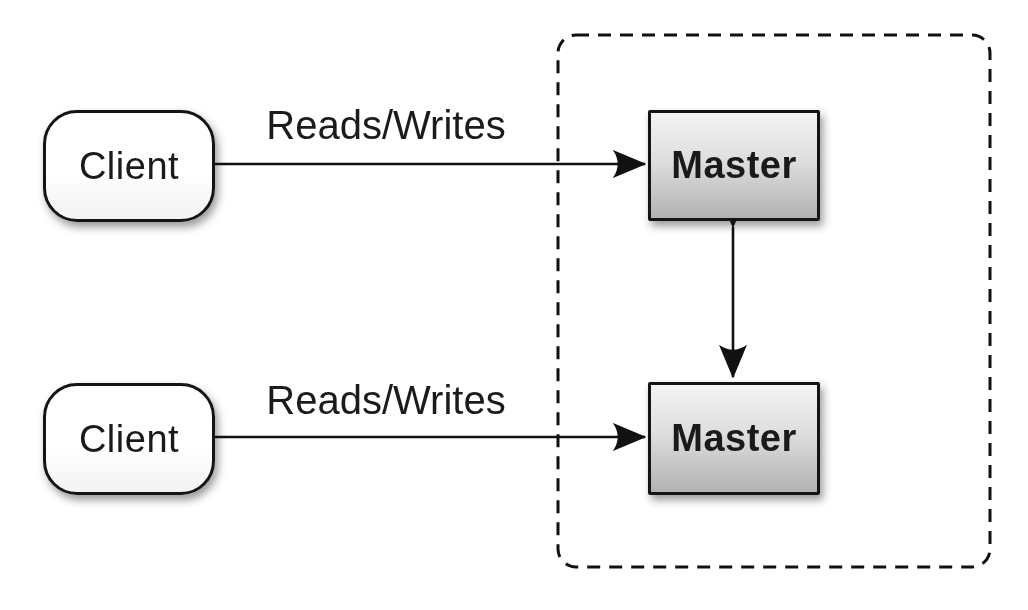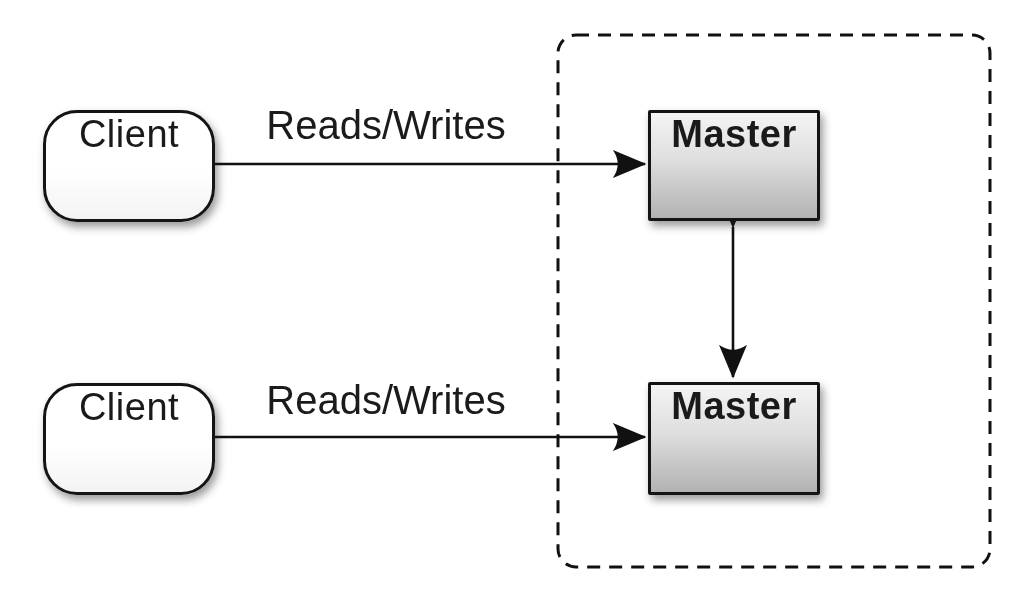--- a/index.html
+++ b/index.html
@@ -19,21 +19,21 @@
     position: absolute;
     left: 0;
     top: 0;
     width: 1028px;
     height: 610px;
   }
   .node {
     position: absolute;
     box-sizing: border-box;
     display: flex;
-    align-items: flex-start;
+    align-items: center;
     justify-content: center;
     font-size: 38px;
     color: #1a1a1a;
     letter-spacing: 0.5px;
   }
   .node-client {
     width: 172px;
     height: 112px;
     border: 3.5px solid #141414;
     border-radius: 34px;

